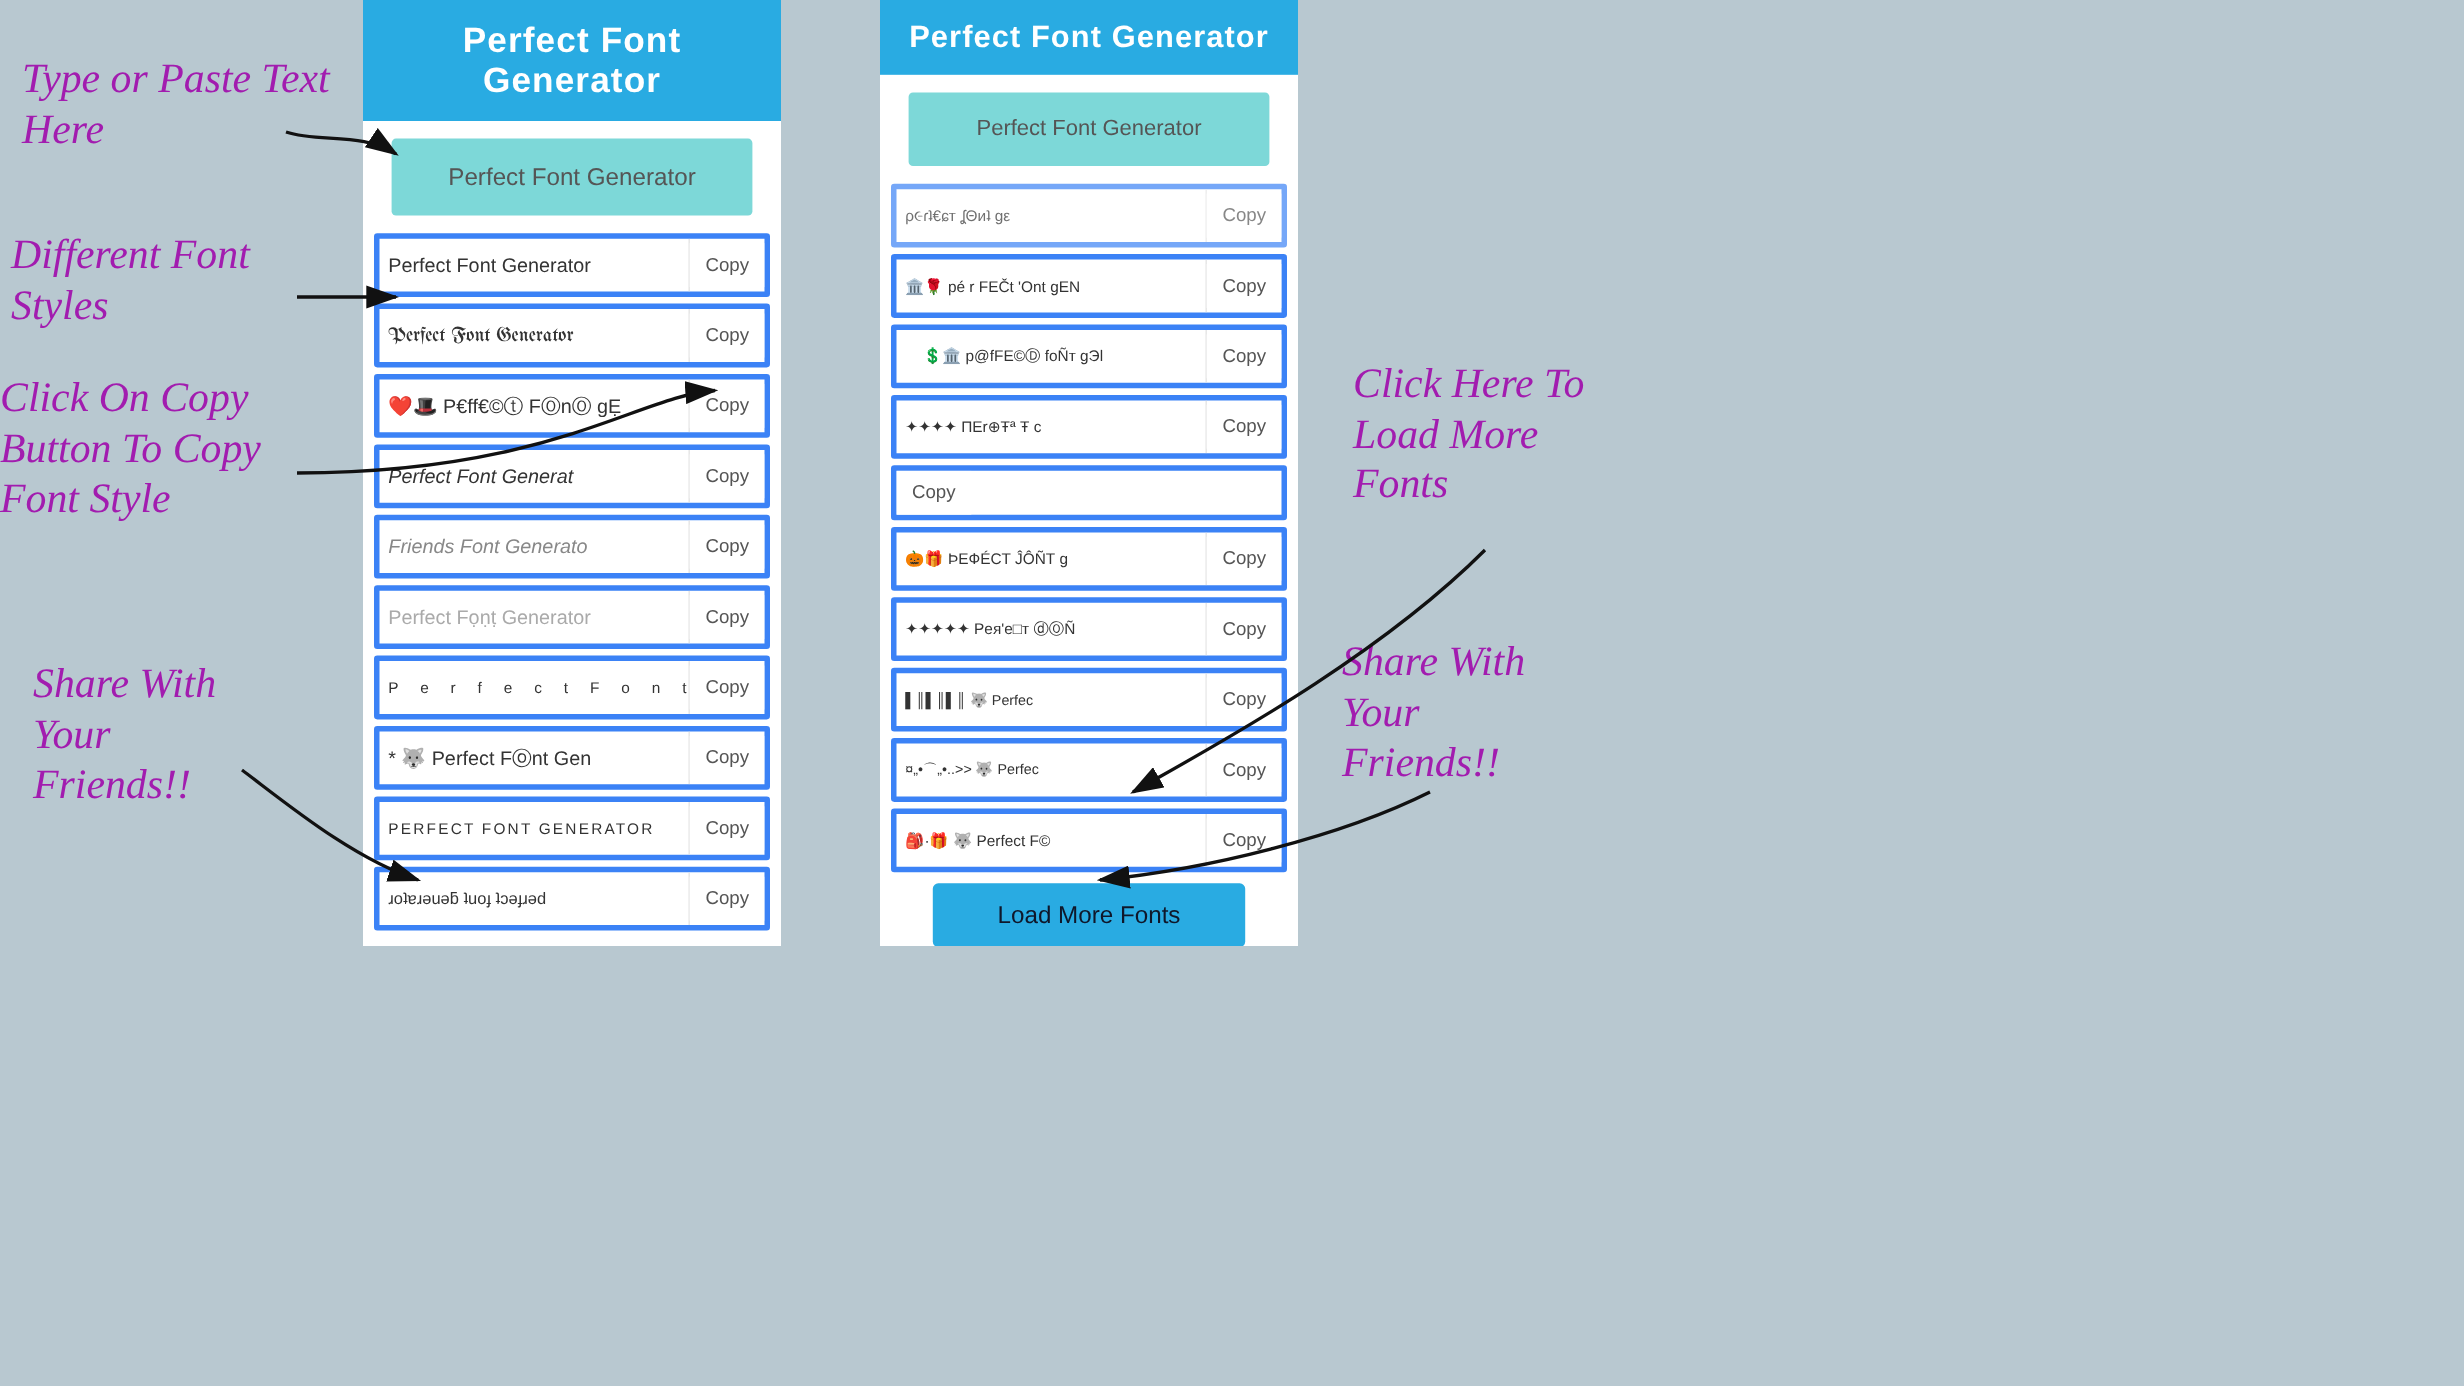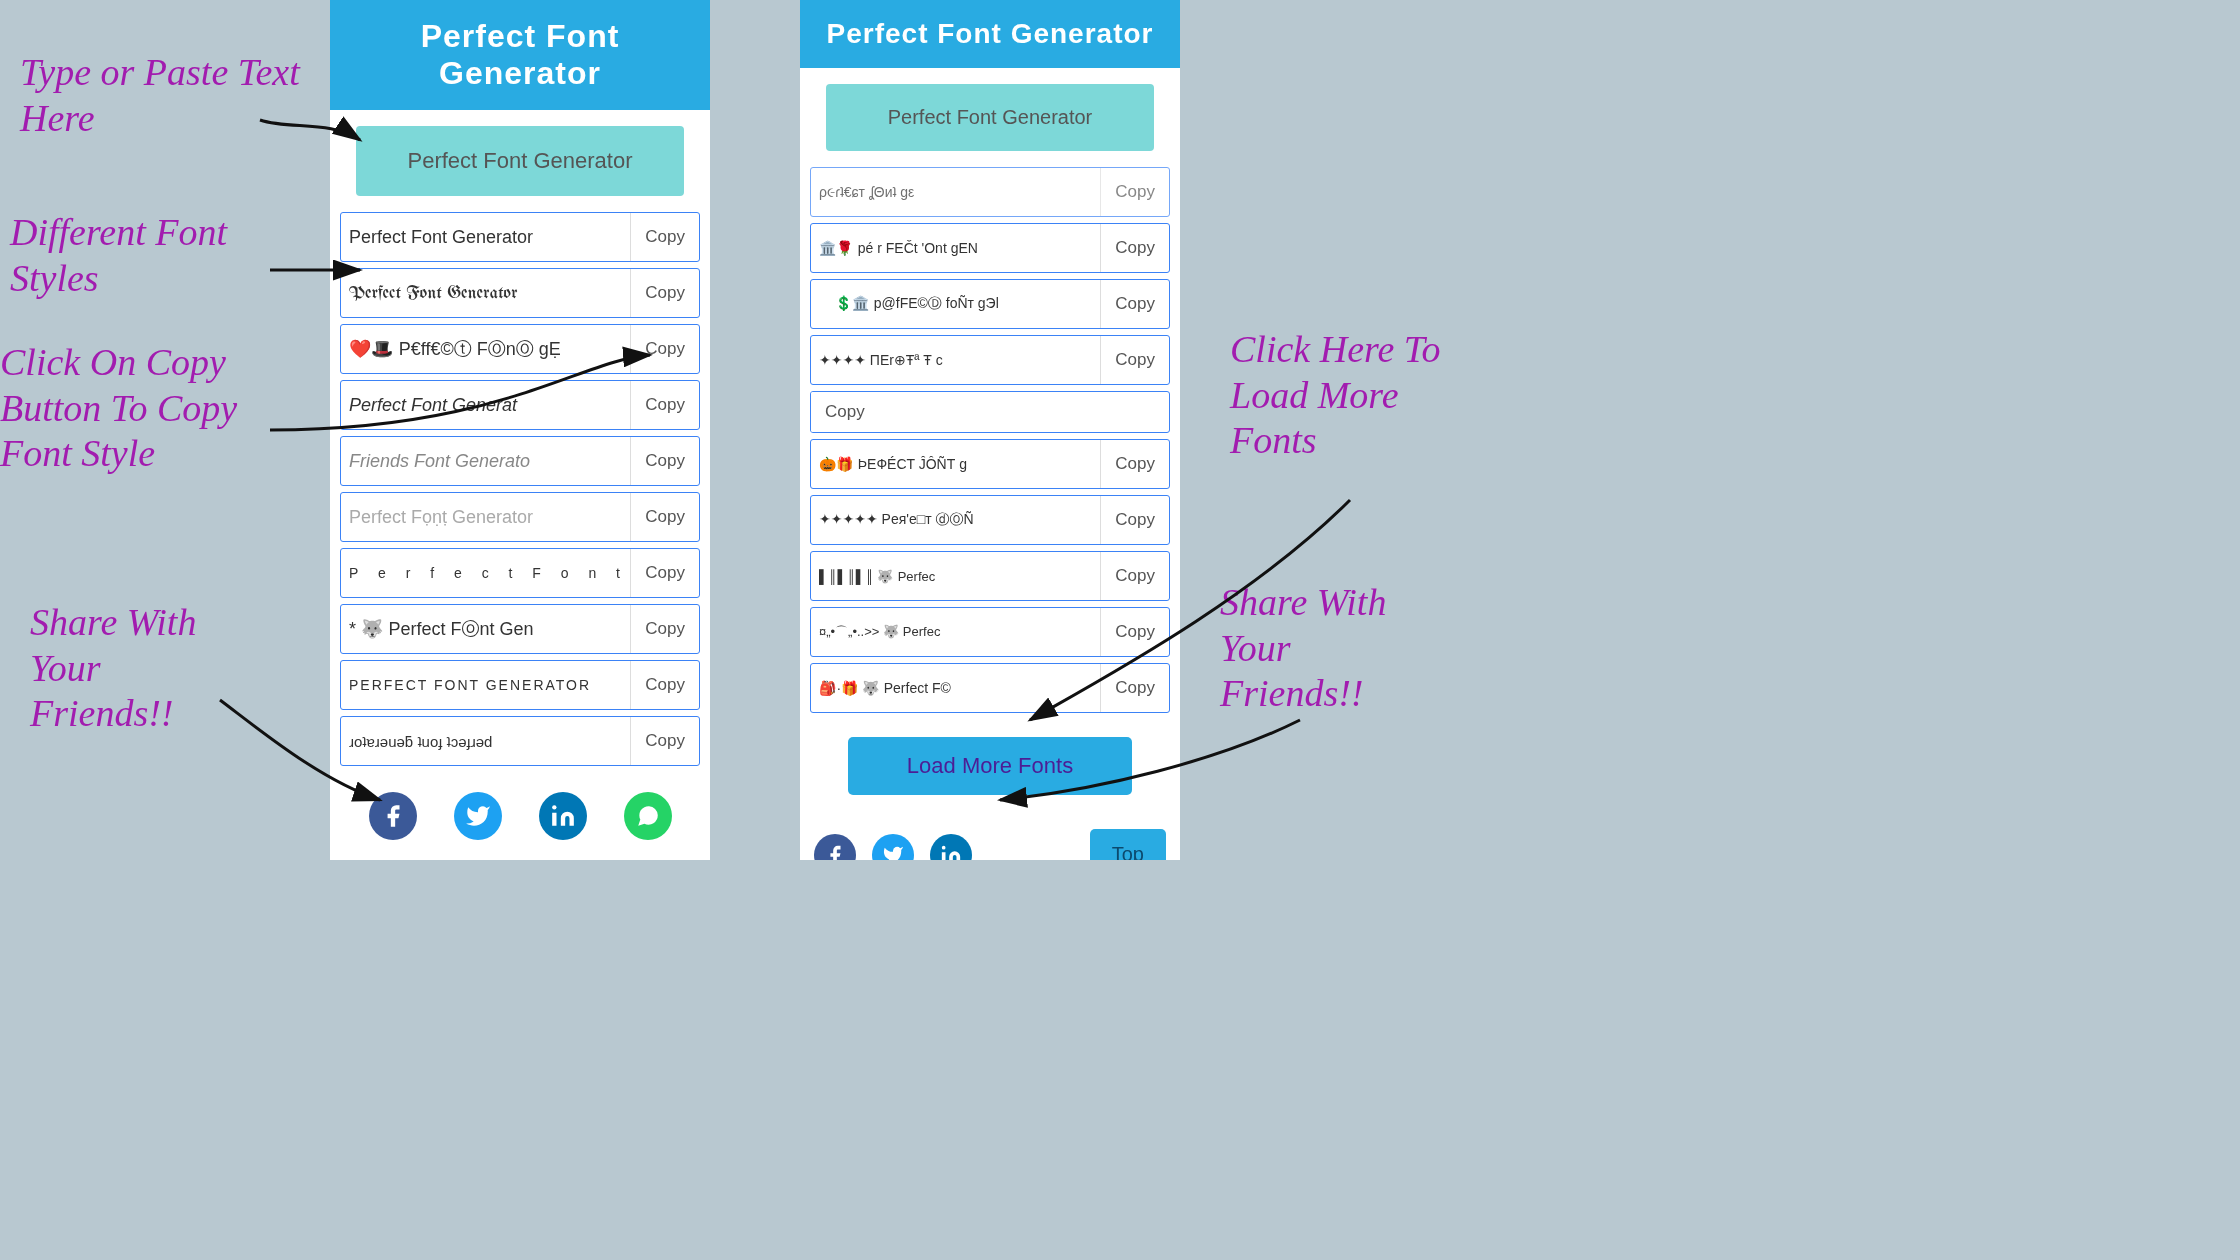--- a/index.html
+++ b/index.html
@@ -61,21 +61,21 @@
       border-radius: 4px;
     }
 
     .font-list {
       padding: 0 10px;
     }
 
     .font-row {
       display: flex;
       align-items: center;
-      border: 1px solid #3b82f6;
+      border: 5px solid #3b82f6;
       margin-bottom: 6px;
       border-radius: 3px;
       overflow: hidden;
     }
 
     .font-text {
       flex: 1;
       padding: 10px 8px;
       font-size: 18px;
       color: #333;
@@ -116,23 +116,23 @@
       font-size: 28px;
       cursor: pointer;
     }
     .fb { background: #3b5998; color: white; }
     .tw { background: #1da1f2; color: white; }
     .li { background: #0077b5; color: white; }
     .wa { background: #25d366; color: white; }
 
     .load-more-btn {
       display: block;
-      margin: 24px auto;
+      margin: 10px auto;
       background: #29abe2;
-      color: #4c1d95;
+      color: #0f172a;
       border: none;
       padding: 16px 30px;
       font-size: 22px;
       border-radius: 5px;
       cursor: pointer;
       width: 80%;
       text-align: center;
     }
 
     .top-btn {

